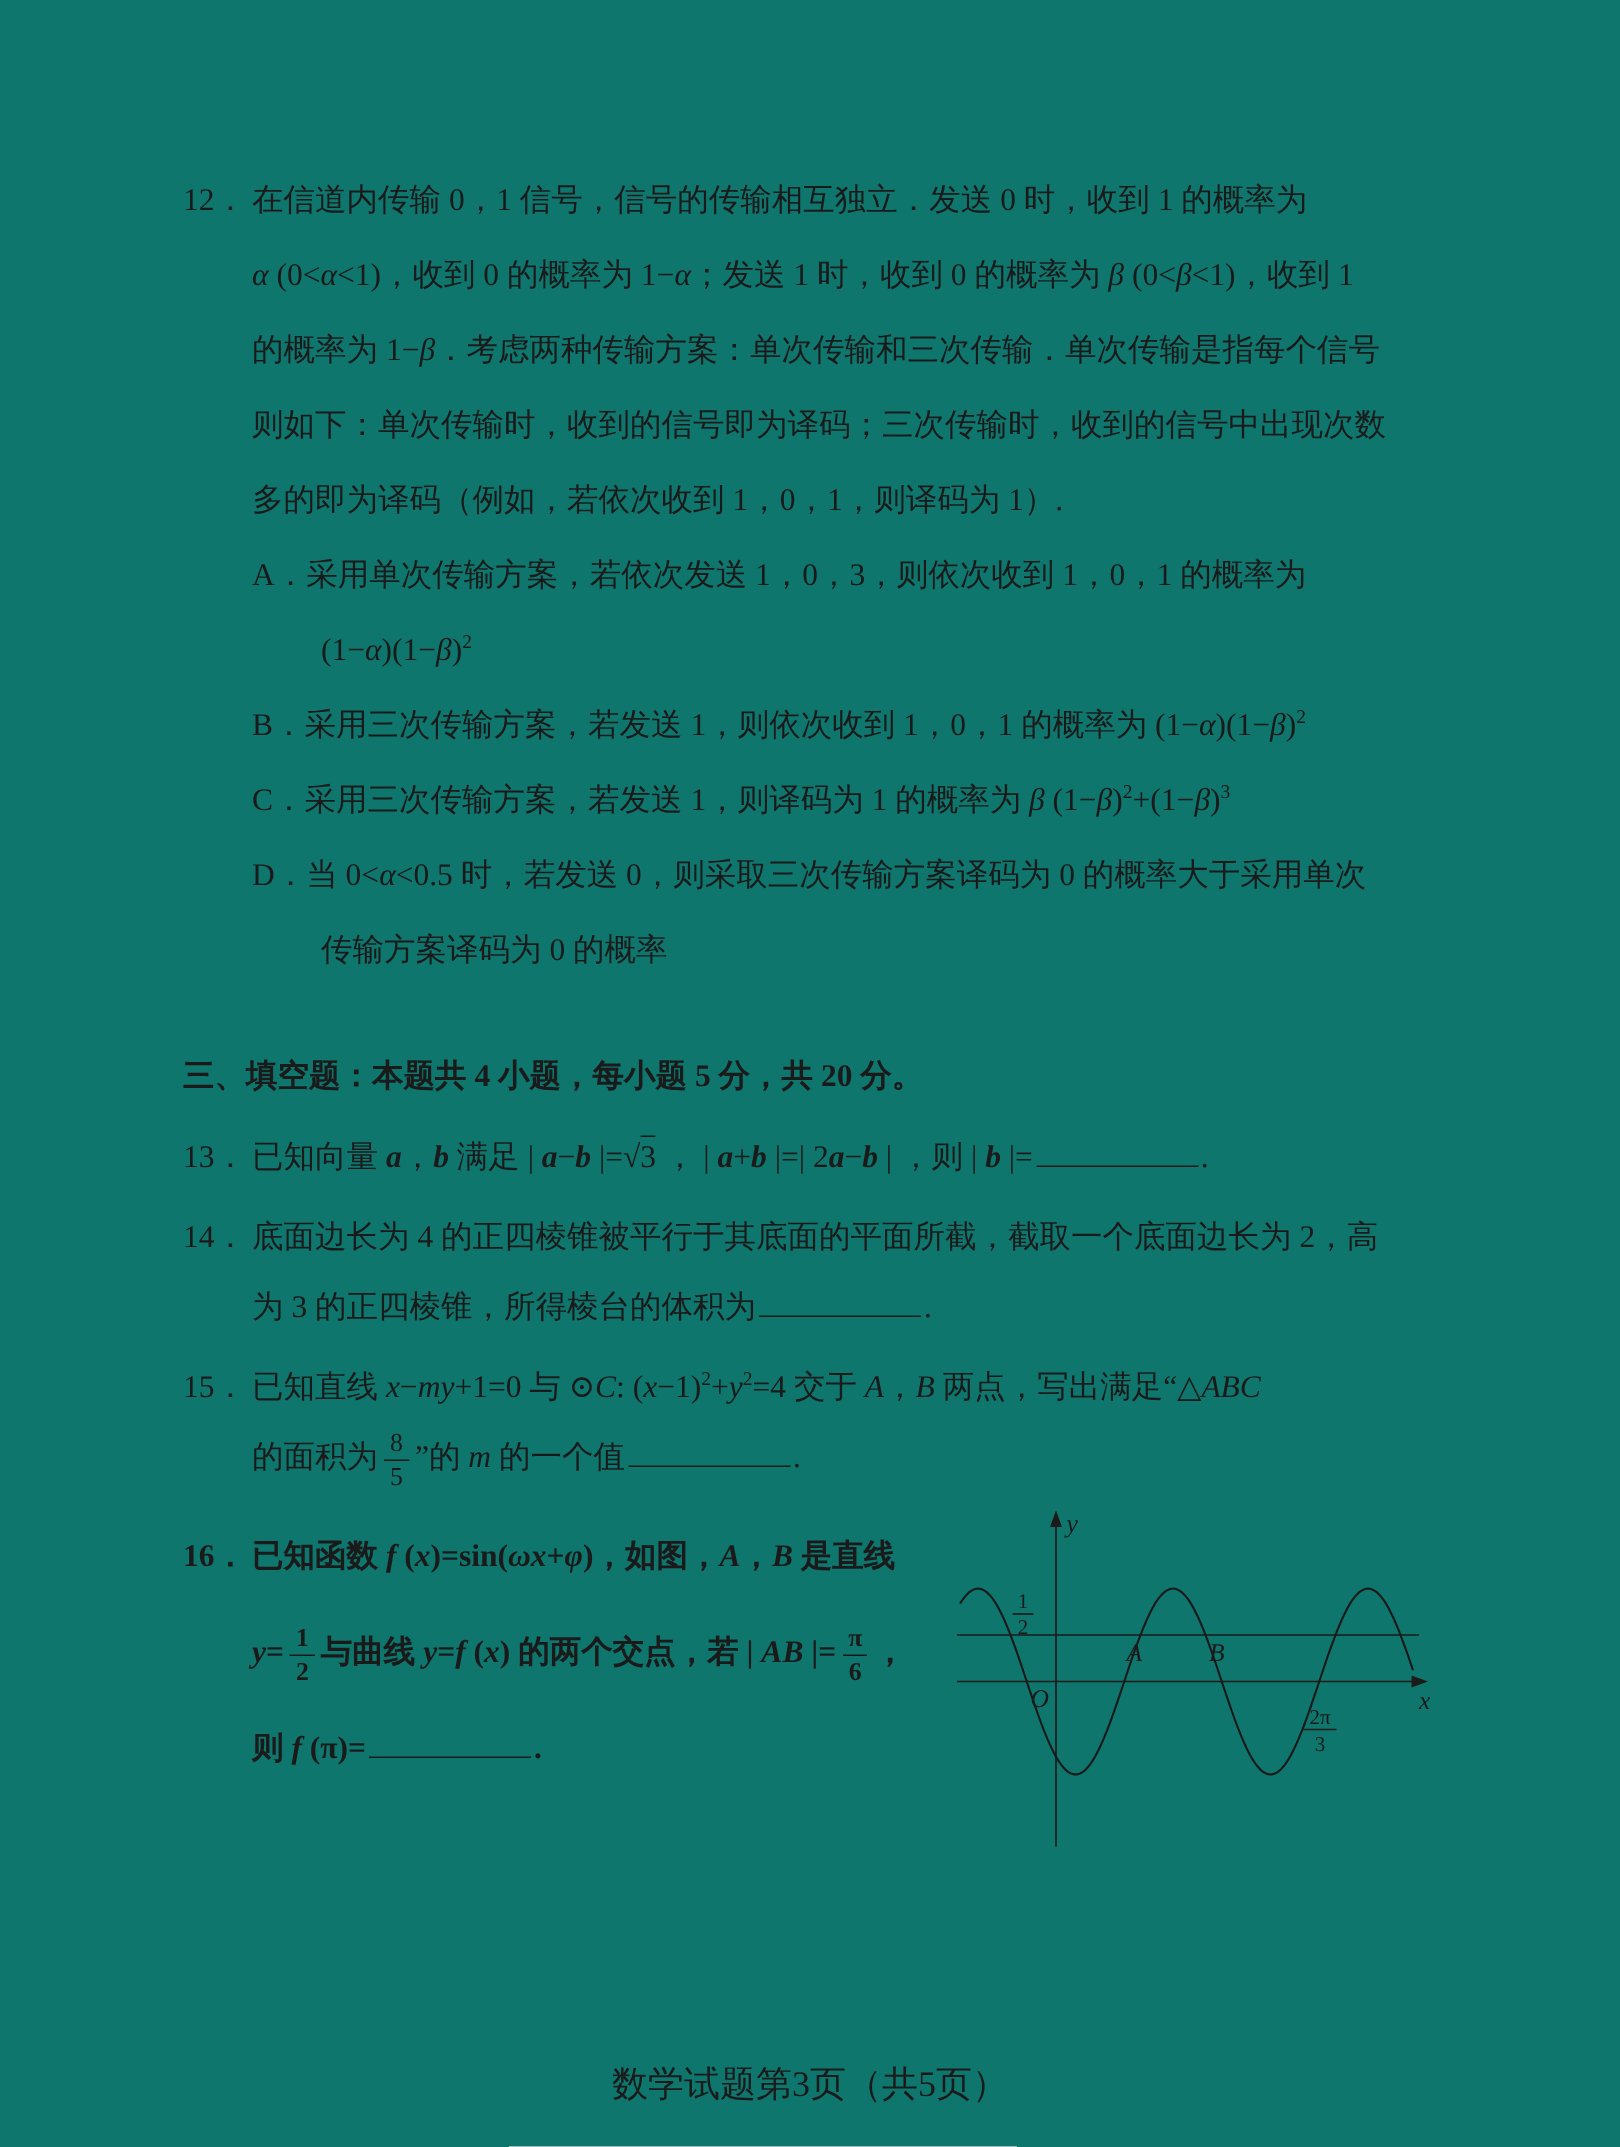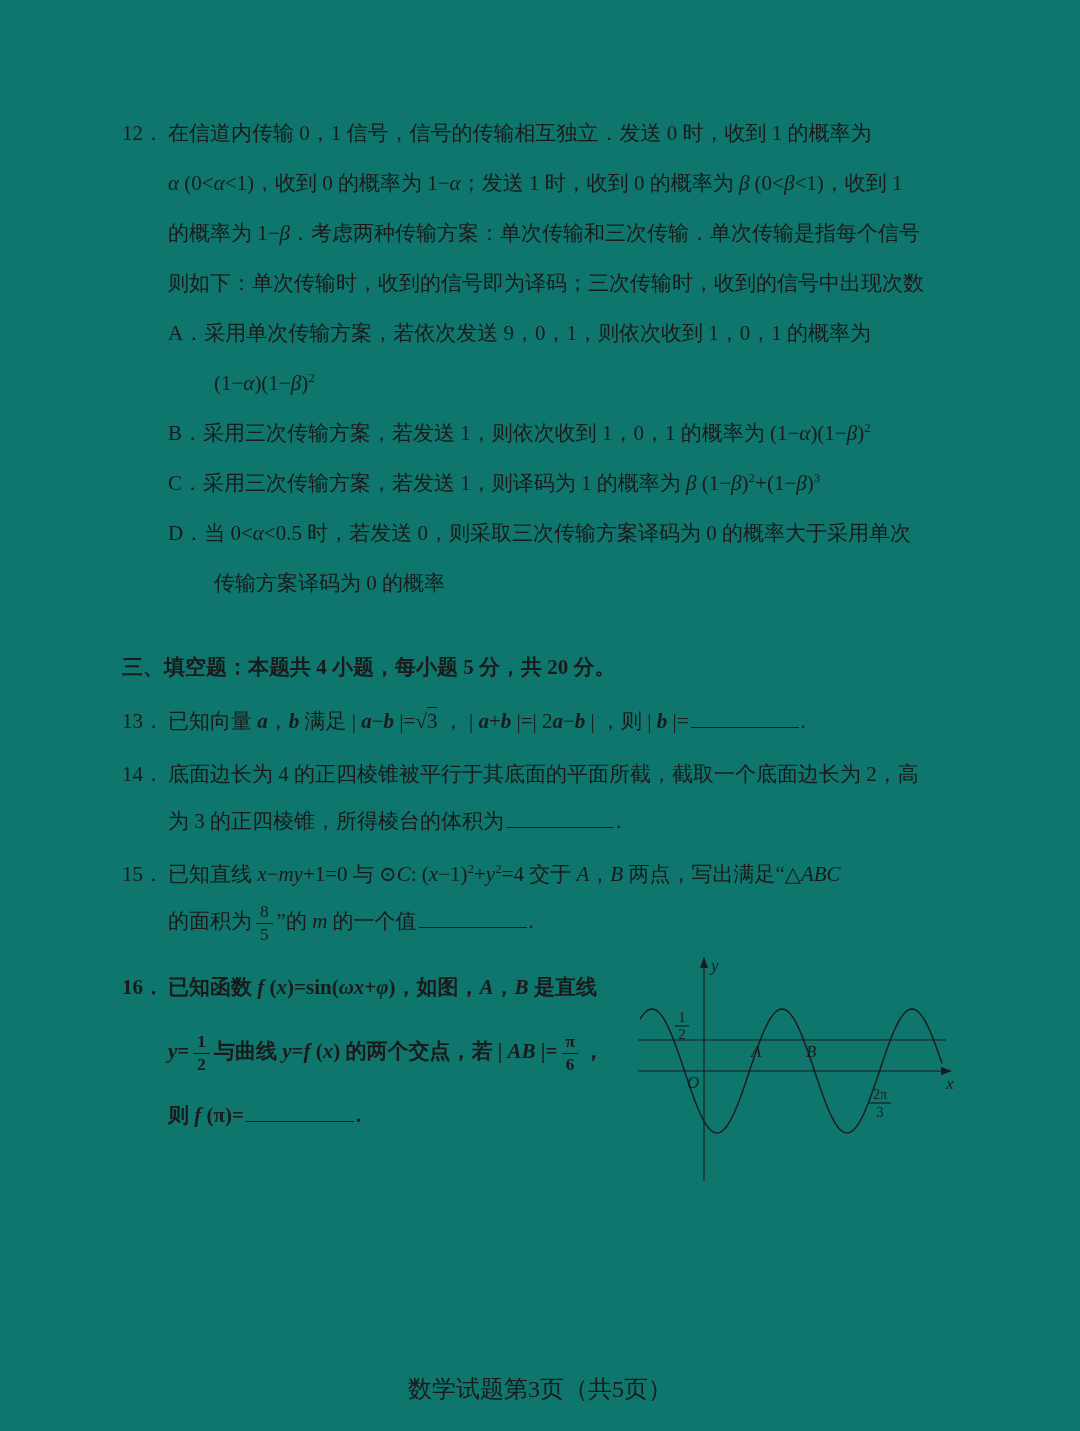--- a/index.html
+++ b/index.html
@@ -61,22 +61,23 @@
 <div class="page">
   <div class="content">
 
     <section>
       <div class="line">
         <span class="qnum">12．</span><span>在信道内传输 0，1 信号，信号的传输相互独立．发送 0 时，收到 1 的概率为</span>
       </div>
       <div class="line cont"><i>α</i> (0&lt;<i>α</i>&lt;1)，收到 0 的概率为 1−<i>α</i>；发送 1 时，收到 0 的概率为 <i>β</i> (0&lt;<i>β</i>&lt;1)，收到 1</div>
       <div class="line cont">的概率为 1−<i>β</i>．考虑两种传输方案：单次传输和三次传输．单次传输是指每个信号</div>
       <div class="line cont">则如下：单次传输时，收到的信号即为译码；三次传输时，收到的信号中出现次数</div>
+      <div class="line cont">多的即为译码（例如，若依次收到 1，0，1，则译码为 1）.</div>
 
-      <div class="line opt">A．采用单次传输方案，若依次发送 9，0，1，则依次收到 1，0，1 的概率为</div>
+      <div class="line opt">A．采用单次传输方案，若依次发送 1，0，3，则依次收到 1，0，1 的概率为</div>
       <div class="line opt-cont">(1−<i>α</i>)(1−<i>β</i>)<sup>2</sup></div>
       <div class="line opt">B．采用三次传输方案，若发送 1，则依次收到 1，0，1 的概率为 (1−<i>α</i>)(1−<i>β</i>)<sup>2</sup></div>
       <div class="line opt">C．采用三次传输方案，若发送 1，则译码为 1 的概率为 <i>β</i> (1−<i>β</i>)<sup>2</sup>+(1−<i>β</i>)<sup>3</sup></div>
       <div class="line opt">D．当 0&lt;<i>α</i>&lt;0.5 时，若发送 0，则采取三次传输方案译码为 0 的概率大于采用单次</div>
       <div class="line opt-cont">传输方案译码为 0 的概率</div>
     </section>
 
     <div class="section-header">三、填空题：本题共 4 小题，每小题 5 分，共 20 分。</div>
 
     <section class="fillin">

